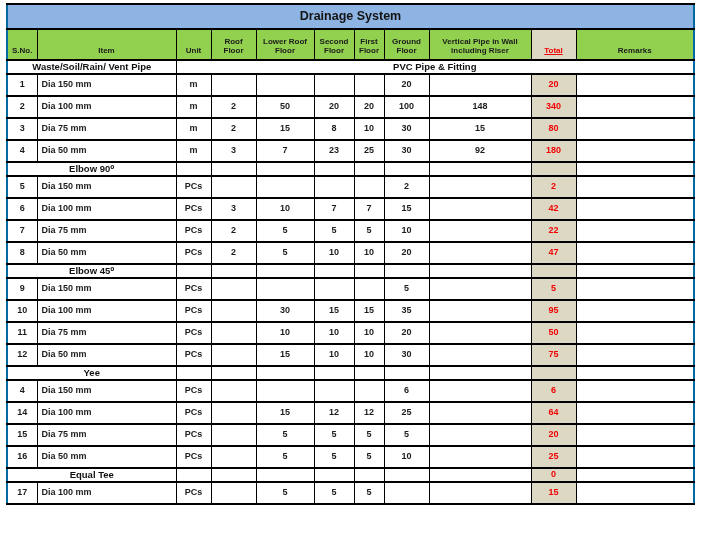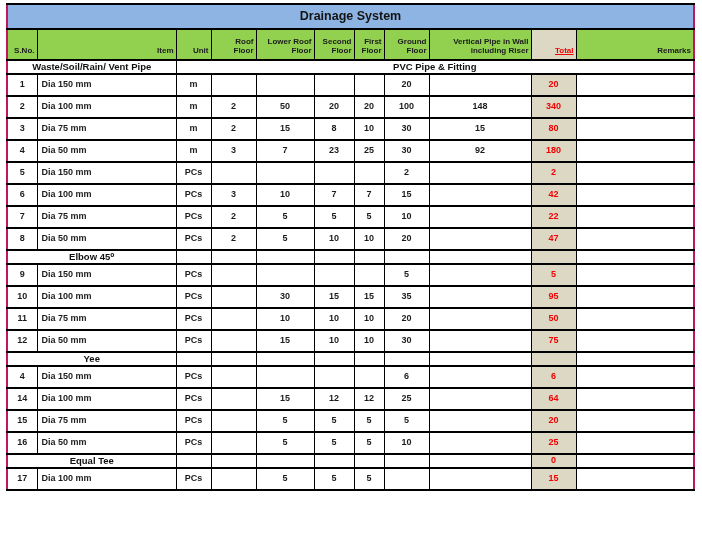--- a/index.html
+++ b/index.html
@@ -4,21 +4,21 @@
 <style>
   html,body{margin:0;padding:0;}
   body{
     width:702px;height:557px;background:#ffffff;overflow:hidden;
     font-family:"Liberation Sans","DejaVu Sans",sans-serif;
     -webkit-font-smoothing:antialiased;
   }
   .sheet{margin:3px 7px 0 6px;}
   table{
     border-collapse:collapse;table-layout:fixed;width:689px;
-    border:2px solid #be185d;
+    border:2px solid #0369a1;
   }
   td,th{
     border:1px solid #000;
     border-top:2px solid #000;
     border-bottom:2px solid #000;
     overflow:hidden;color:#1c1c1c;
     padding:0 2px;
   }
   
   col.c-sno{width:30px} col.c-item{width:139px} col.c-unit{width:35px}
@@ -30,21 +30,21 @@
   tr.r-head{height:31px}
   tr.sec-row{height:14px}
   tr.item-row{height:22px}
 
   .title-cell{
     background:var(--title-bg,#8db4e2);
     text-align:center;font-weight:bold;font-size:12.5px;color:#141414;
   }
   th{
     background:var(--header-bg,#92d050);
-    font-size:8px;font-weight:bold;text-align:right;vertical-align:bottom;
+    font-size:8px;font-weight:bold;text-align:center;vertical-align:bottom;
     line-height:1.15;padding-bottom:4px;
   }
   th.total-head{
     background:var(--total-bg,#ddd8c4);
     color:var(--total-red,#f00000);
     text-decoration:underline;
   }
   td{
     font-size:9px;font-weight:bold;text-align:center;vertical-align:middle;
     line-height:1.1;
@@ -143,20 +143,32 @@
           <td>m</td>
           <td>3</td>
           <td>7</td>
           <td>23</td>
           <td>25</td>
           <td>30</td>
           <td>92</td>
           <td class="total-cell">180</td>
           <td></td>
         </tr>
+        <tr class="sec-row">
+          <td class="sec-title" colspan="2">Elbow 90⁰</td>
+          <td></td>
+          <td></td>
+          <td></td>
+          <td></td>
+          <td></td>
+          <td></td>
+          <td></td>
+          <td class="total-cell"></td>
+          <td></td>
+        </tr>
         <tr class="item-row">
           <td>5</td>
           <td class="item-cell">Dia 150 mm</td>
           <td>PCs</td>
           <td></td>
           <td></td>
           <td></td>
           <td></td>
           <td>2</td>
           <td></td>

